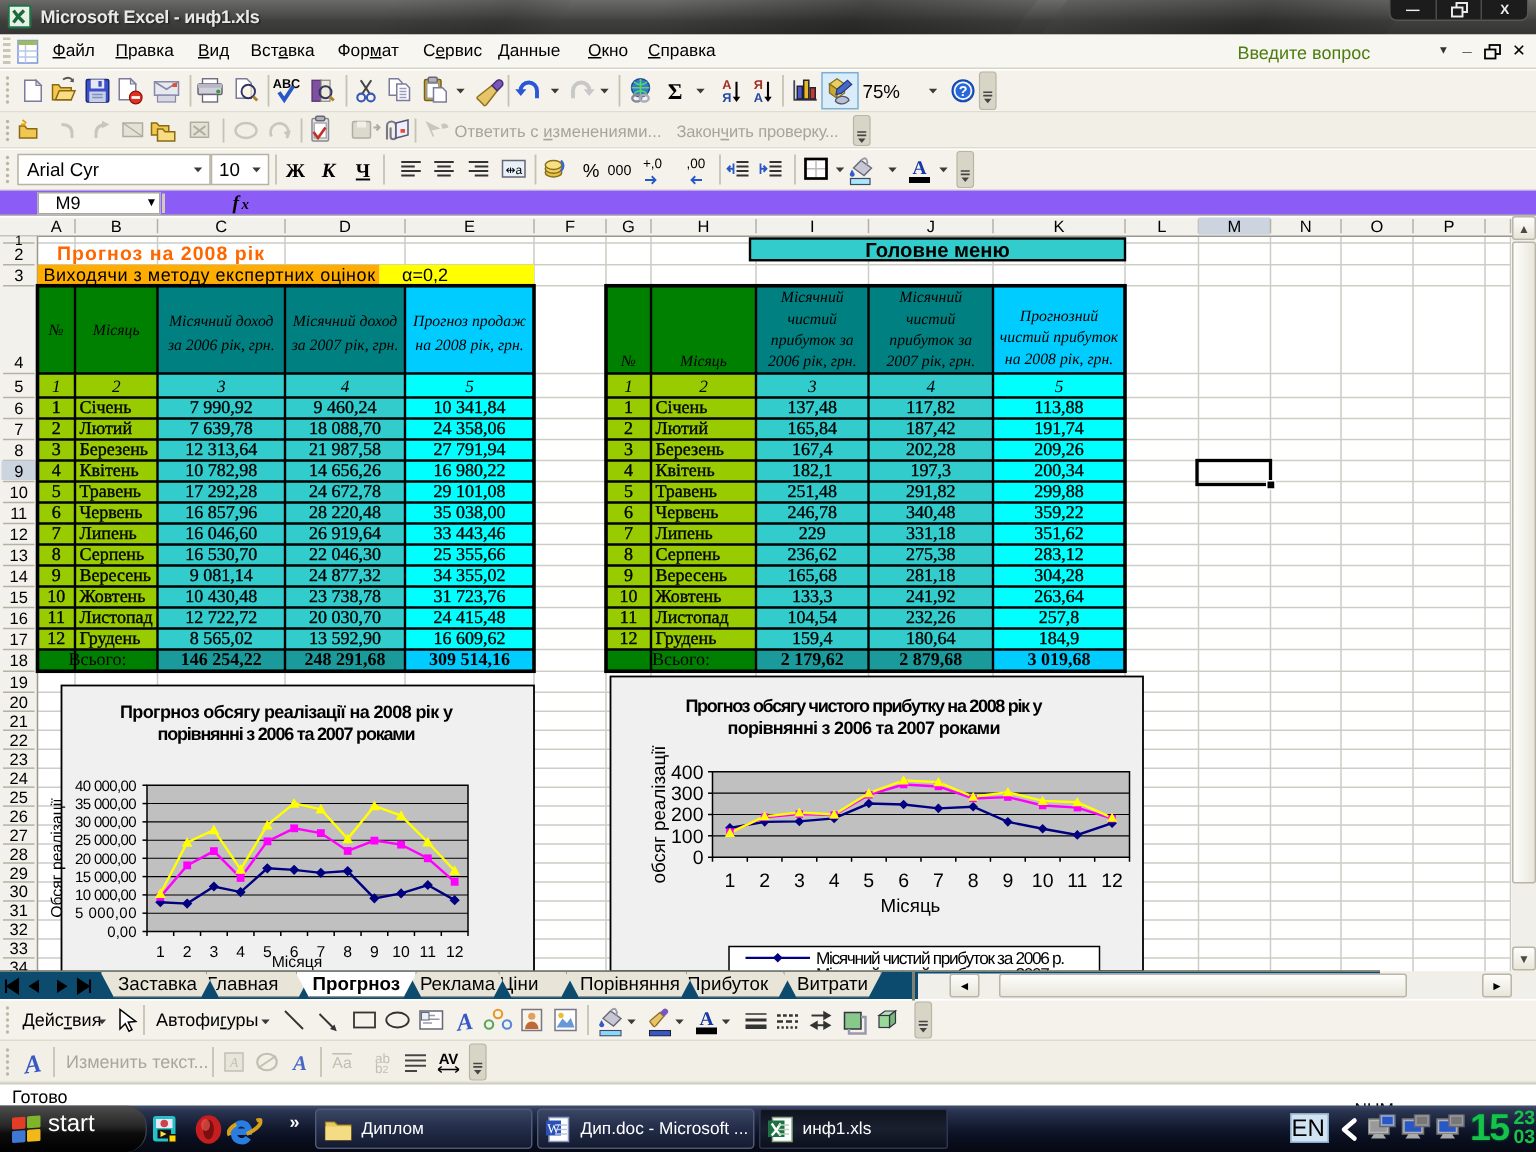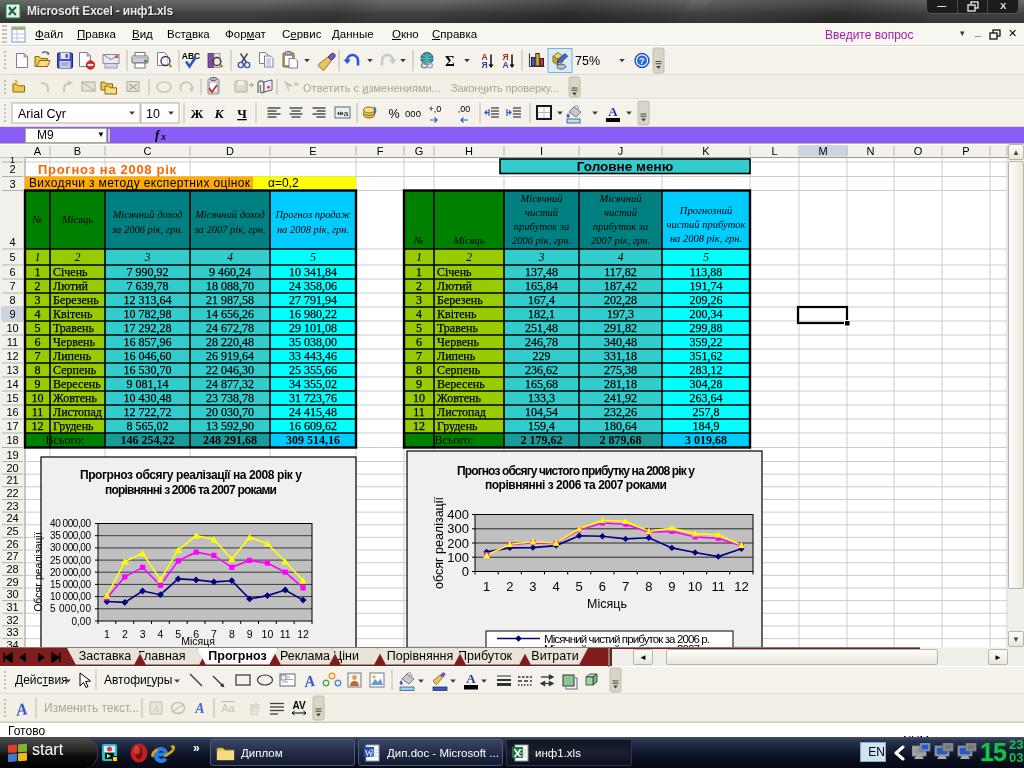--- a/index.html
+++ b/index.html
@@ -39,21 +39,21 @@
       <span style="position:absolute;left:1px;top:0"><u>Ф</u>айл</span>
       <span style="position:absolute;left:43px;top:0"><u>П</u>равка</span>
       <span style="position:absolute;left:98px;top:0"><u>В</u>ид</span>
       <span style="position:absolute;left:133px;top:0">Вст<u>а</u>вка</span>
       <span style="position:absolute;left:191px;top:0">Фор<u>м</u>ат</span>
       <span style="position:absolute;left:248px;top:0">С<u>е</u>рвис</span>
       <span style="position:absolute;left:298px;top:0"><u>Д</u>анные</span>
       <span style="position:absolute;left:358px;top:0"><u>О</u>кно</span>
       <span style="position:absolute;left:398px;top:0"><u>С</u>правка</span>
     </div>
- <span class="abs" style="left:825px;top:5px;font-size:12px;color:#a21caf">Введите вопрос</span>
+ <span class="abs" style="left:825px;top:5px;font-size:12px;color:#4d7c0f">Введите вопрос</span>
  <span class="abs" style="left:960px;top:5px;font-size:9px;color:#333">▾</span>
  <span class="abs" style="left:975px;top:2px;font-size:11px;color:#000;font-weight:bold">_</span>
  <svg class="abs" style="left:989px;top:6px" width="13" height="12">
       <rect x="4" y="1" width="7" height="6" fill="none" stroke="#000" stroke-width="1.2"></rect>
       <rect x="1" y="4" width="7" height="6" fill="#f7f6f1" stroke="#000" stroke-width="1.2"></rect>
     </svg>
  <span class="abs" style="left:1008px;top:4px;font-size:11px;color:#000">✕</span>
 </div>
 <svg class="abs" style="left:0;top:46px" width="1024" height="29">
     <rect width="1024" height="29" fill="#f4f2ea"></rect>
@@ -995,21 +995,21 @@
 <line x1="497" y1="506.5" x2="540" y2="506.5" stroke="#ff00ff" stroke-width="1.5"></line>
 <rect x="516" y="504" width="5" height="5" fill="#ff00ff"></rect>
 <text x="544" y="509" font-family="&quot;Liberation Sans&quot;, sans-serif" font-size="11.5" fill="#000" textLength="166">Місячний чистий прибуток за 2007 р.</text>
 </g>
 </svg>
 <div class="abs" style="left:1008px;top:144px;width:16px;height:503px;background:#f0efe9">
  <div class="abs" style="left:0;top:0;width:16px;height:16px;background:linear-gradient(180deg,#fdfdfb,#e8e6da);border:1px solid #b9b6a9;border-radius:2px;text-align:center;font-size:8px;line-height:15px;color:#4a4a42">▲</div>
  <div class="abs" style="left:0;top:17px;width:16px;height:428px;background:linear-gradient(90deg,#fdfdfb,#e9e7dc);border:1px solid #b9b6a9;border-radius:2px"></div>
  <div class="abs" style="left:0;top:487px;width:16px;height:16px;background:linear-gradient(180deg,#fdfdfb,#e8e6da);border:1px solid #b9b6a9;border-radius:2px;text-align:center;font-size:8px;line-height:15px;color:#4a4a42">▼</div>
 </div>
-<div class="abs" style="left:0;top:647px;width:920px;height:19px;background:#7f1d1d;border-top:1px solid #808070">
+<div class="abs" style="left:0;top:647px;width:920px;height:19px;background:#0c4a6e;border-top:1px solid #808070">
  <div class="abs" style="left:0;top:0;width:1024px;height:19px;overflow:hidden">
       <div class="abs" style="left:67px;top:0;width:76px;height:17px;background:#e8e5d8;border:1px solid #97948a;border-top:none;clip-path:polygon(0 0,100% 0,calc(100% - 9px) 100%,9px 100%);z-index:2;text-align:center;font-size:12.5px;font-weight:normal;line-height:16px">Заставка</div>
       <div class="abs" style="left:137px;top:0;width:71px;height:17px;background:#e8e5d8;border:1px solid #97948a;border-top:none;clip-path:polygon(0 0,100% 0,calc(100% - 9px) 100%,9px 100%);z-index:2;text-align:left;font-size:12.5px;font-weight:normal;line-height:16px">Главная</div>
       <div class="abs" style="left:197px;top:0;width:81px;height:17px;background:#fff;border:1px solid #97948a;border-top:none;clip-path:polygon(0 0,100% 0,calc(100% - 9px) 100%,9px 100%);z-index:5;text-align:center;font-size:12.5px;font-weight:bold;line-height:16px">Прогрноз</div>
       <div class="abs" style="left:272px;top:0;width:66px;height:17px;background:#e8e5d8;border:1px solid #97948a;border-top:none;clip-path:polygon(0 0,100% 0,calc(100% - 9px) 100%,9px 100%);z-index:2;text-align:center;font-size:12.5px;font-weight:normal;line-height:16px">Реклама</div>
       <div class="abs" style="left:332px;top:0;width:51px;height:17px;background:#e8e5d8;border:1px solid #97948a;border-top:none;clip-path:polygon(0 0,100% 0,calc(100% - 9px) 100%,9px 100%);z-index:2;font-size:12.5px;font-weight:normal;line-height:16px">Ціни</div>
       <div class="abs" style="left:377px;top:0;width:86px;height:17px;background:#e8e5d8;border:1px solid #97948a;border-top:none;clip-path:polygon(0 0,100% 0,calc(100% - 9px) 100%,9px 100%);z-index:2;text-align:center;font-size:12.5px;font-weight:normal;line-height:16px">Порівняння</div>
       <div class="abs" style="left:457px;top:0;width:71px;height:17px;background:#e8e5d8;border:1px solid #97948a;border-top:none;clip-path:polygon(0 0,100% 0,calc(100% - 9px) 100%,9px 100%);z-index:2;font-size:12.5px;font-weight:normal;line-height:16px">Прибуток</div>
       <div class="abs" style="left:522px;top:0;width:66px;height:17px;background:#e8e5d8;border:1px solid #97948a;border-top:none;clip-path:polygon(0 0,100% 0,calc(100% - 9px) 100%,9px 100%);z-index:2;text-align:center;font-size:12.5px;font-weight:normal;line-height:16px">Витрати</div>
     </div>
@@ -1216,21 +1216,21 @@
  </div>
  <div class="abs" style="left:506px;top:2px;width:126px;height:27px;background:linear-gradient(180deg,#10141f,#1a2030 50%,#0c101c);border:1px solid #2e3650;border-radius:2px">
    <svg class="abs" style="left:5px;top:4px" width="18" height="18">
         <rect x="3" y="1" width="13" height="16" fill="#fff" stroke="#88a888"></rect>
         <rect x="0" y="3" width="11" height="11" fill="#1e7145"></rect>
         <path d="M2.5 5 L5.5 9.5 L2.5 13 M5.5 9.5 L8.5 5 M5.5 9.5 L8.5 13" stroke="#fff" stroke-width="1.6" fill="none"></path>
         <path d="M7 6 h7 M7 9 h7 M7 12 h7" stroke="#b8d0b8" stroke-width="1"></path>
       </svg>
    <span style="position:absolute;left:28px;top:7px;font-size:11.5px;color:#fff">инф1.xls</span>
  </div>
- <div class="abs" style="left:860px;top:5px;width:26px;height:20px;background:#cfe3f3;border:1px solid #8aa8c8;text-align:right;font-size:12px;line-height:19px;color:#000">EN</div>
+ <div class="abs" style="left:860px;top:5px;width:26px;height:20px;background:#cfe3f3;border:1px solid #8aa8c8;text-align:left;font-size:16px;line-height:19px;color:#000">EN</div>
  <svg class="abs" style="left:893px;top:8px" width="14" height="16">
       <path d="M10 2 L3 8 L10 14" fill="none" stroke="#fff" stroke-width="3" stroke-linecap="round" stroke-linejoin="round"></path>
     </svg>
  <svg class="abs" style="left:912px;top:6px" width="66" height="20">
   <g>
         <rect x="0" y="3" width="14" height="10" fill="#b8b8b8" stroke="#777"></rect>
         <rect x="1.5" y="4.5" width="11" height="7" fill="#9a9a9a"></rect>
         <rect x="8" y="0" width="10" height="8" fill="#9ab0d0" stroke="#667"></rect>
         <rect x="9.5" y="1.5" width="7" height="5" fill="#2858c8"></rect>
         <path d="M4 13 l-2 3 h10 l-2 -3" fill="#aaa"></path>

